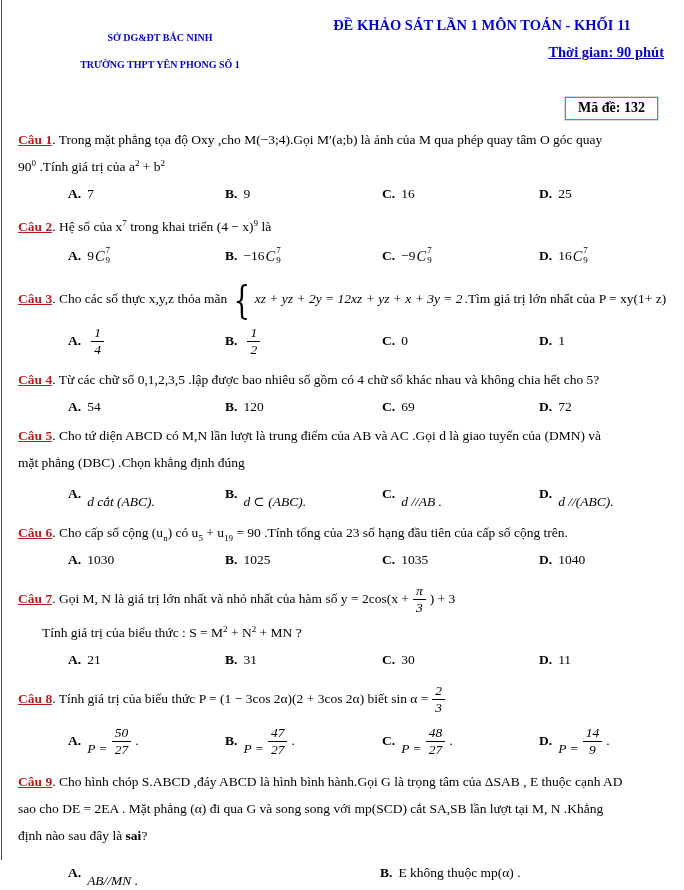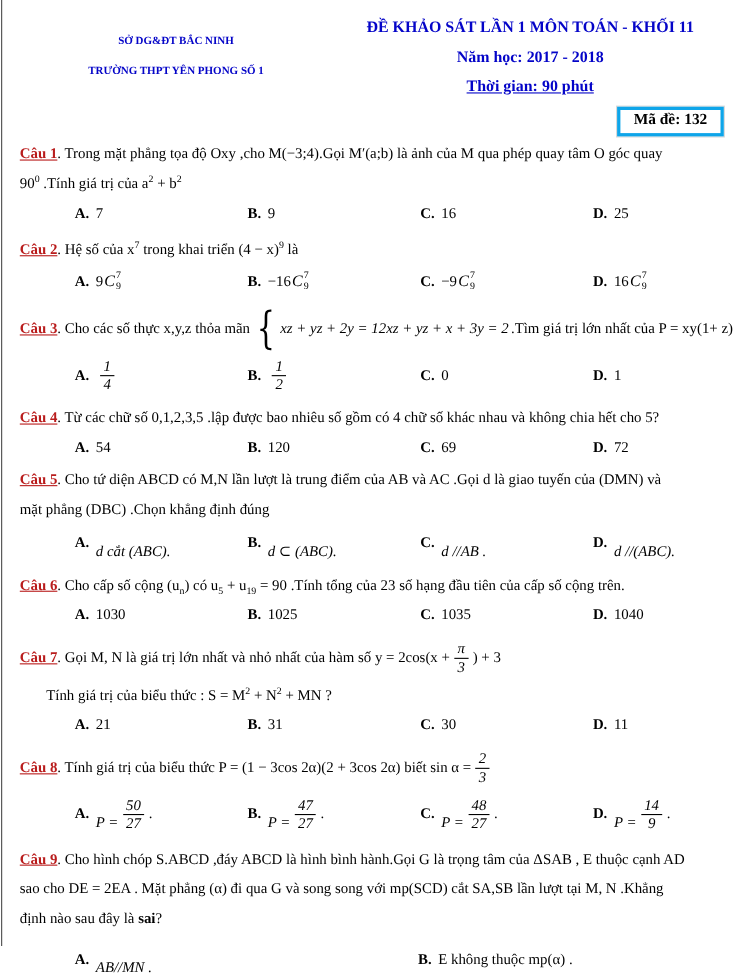--- a/index.html
+++ b/index.html
@@ -19,24 +19,24 @@
   
   .hdr { position: relative; height: 126px; }
   .hdr-left {
     position: absolute; left: 8px; top: 24px; width: 268px;
     text-align: center; color: #0404c8; font-weight: bold; font-size: 10px; line-height: 27px;
   }
   .hdr-right {
     position: absolute; left: 282px; top: 12px; width: 364px;
     text-align: center; color: #0404c8; font-weight: bold; font-size: 14.5px; line-height: 27px;
   }
-  .duration { text-decoration: underline; }
+  .duration { text-decoration: underline; text-align: right; }
   .ma-de {
     position: absolute; right: 10px; top: 97px;
-    border: 3px solid #0ea5e9; box-shadow: 0 0 0 1px #d8d8d8;
+    border: 1px solid #0ea5e9; box-shadow: 0 0 0 1px #d8d8d8;
     padding: 2px 12px 3px; font-weight: bold; font-size: 14px; color: #000; background: #fff;
   }
 
   
   .q { margin-bottom: 6px; }
   .qtext { line-height: 27px; white-space: nowrap; }
   .qflex { display: flex; align-items: center; white-space: nowrap; line-height: 22px; padding: 4px 0; }
   .qlabel { color: #b91c1c; font-weight: bold; text-decoration: underline; }
   sup.ss { font-size: 9px; line-height: 0; }
   sub.ss { font-size: 9px; line-height: 0; }
@@ -74,21 +74,20 @@
 
 <div class="page">
 
   <div class="hdr">
     <div class="hdr-left">
       <div>SỞ DG&amp;ĐT BẮC NINH</div>
       <div>TRƯỜNG THPT YÊN PHONG SỐ 1</div>
     </div>
     <div class="hdr-right">
       <div>ĐỀ KHẢO SÁT LẦN 1 MÔN TOÁN - KHỐI 11</div>
-      <div>Năm học: 2017 - 2018</div>
       <div class="duration">Thời gian: 90 phút</div>
     </div>
     <div class="ma-de">Mã đề: 132</div>
   </div>
 
   <div class="q">
     <div class="qtext"><span class="qlabel">Câu 1</span><span>. Trong mặt phẳng tọa độ Oxy ,cho M(−3;4).Gọi M′(a;b) là ảnh của M qua phép quay tâm O góc quay</span></div>
     <div class="qtext"><span>90</span><sup class="ss">0</sup><span> .Tính giá trị của a</span><sup class="ss">2</sup><span> + b</span><sup class="ss">2</sup></div>
     <div class="opts">
       <div class="opt">

